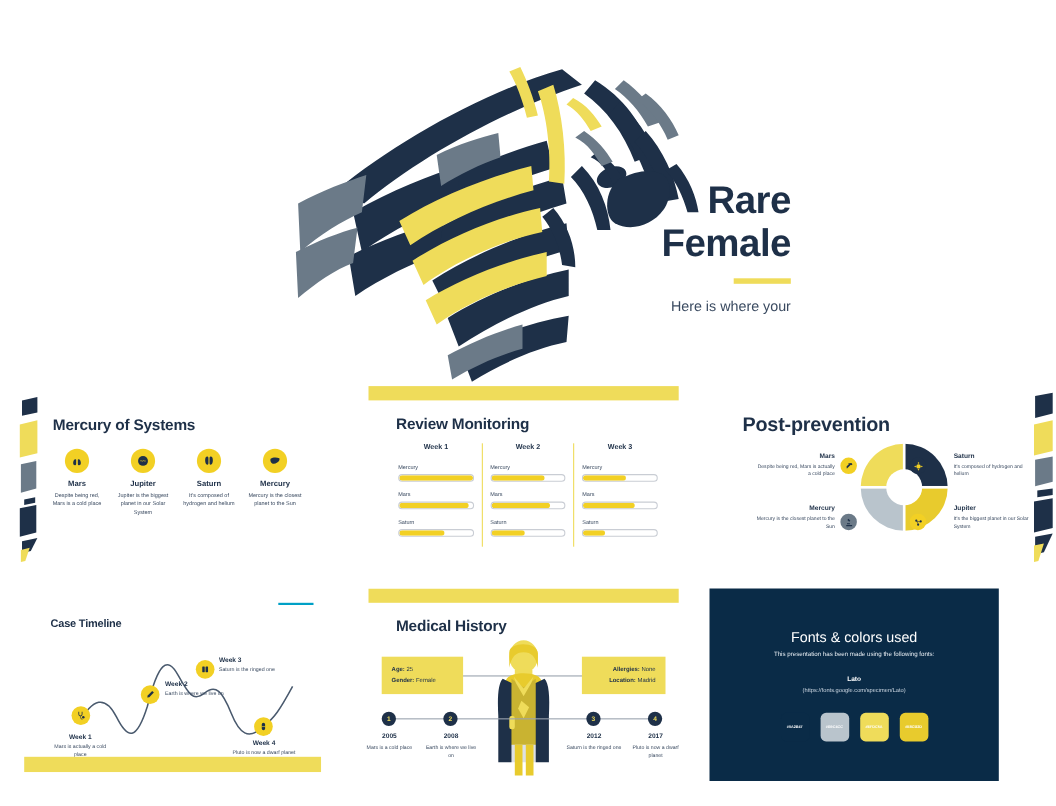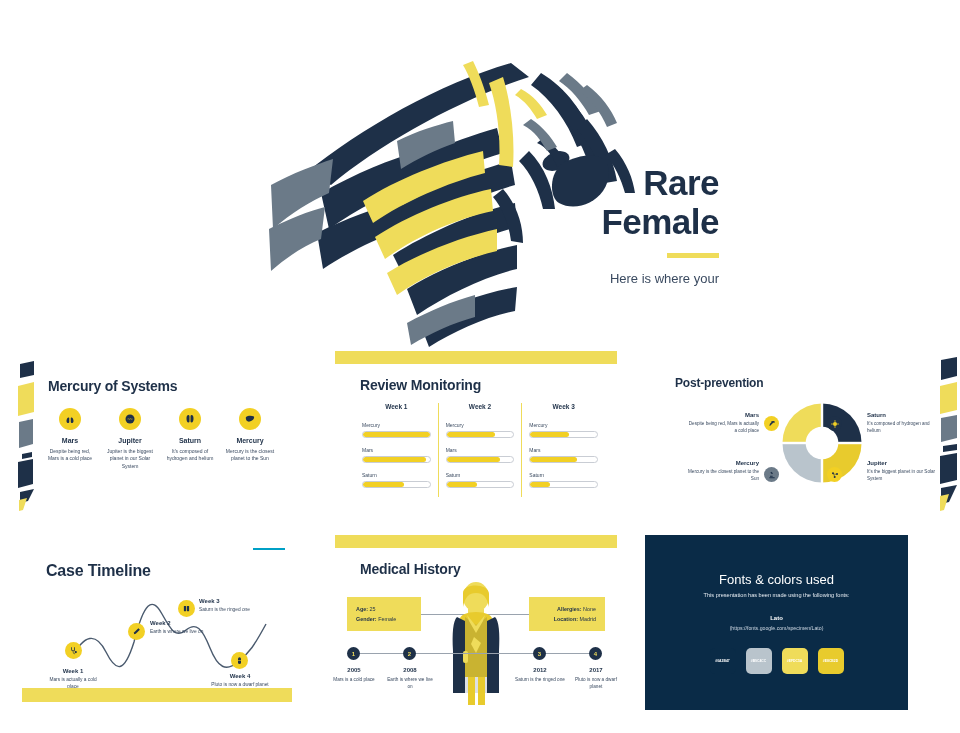--- a/index.html
+++ b/index.html
@@ -68,35 +68,35 @@
   .pm-week { font-size:6.5px; font-weight:700; color:#1e3048; text-align:center; margin-bottom:12px; }
   .pm-metric { margin-bottom:9px; }
   .pm-label { font-size:5px; color:#3a4a60; margin-bottom:3px; }
   .pm-track {
     height:7px; border-radius:4px; background:#fff;
     border:1px solid #c9cdd4; position:relative; overflow:hidden;
   }
   .pm-fill { position:absolute; left:0; top:0; bottom:0; background:#f2d024; border-radius:4px; }
 
   
-  #slide-postprev .slide-title { position:absolute; left:30px; top:20px; font-size:12px; }
+  #slide-postprev .slide-title { position:absolute; left:30px; top:20px; font-size:18px; }
   .pp-wrap { position:absolute; left:0; top:42px; width:315px; height:105px; }
   .pp-donut { position:absolute; left:134px; top:2px; width:86px; height:86px; }
   .pp-txt { position:absolute; width:74px; }
   .pp-txt.l { text-align:right; left:40px; }
   .pp-txt.r { text-align:left; left:222px; }
   .pp-name { font-size:6px; font-weight:700; color:#1e3048; margin-bottom:3px; }
   .pp-desc { font-size:4.6px; color:#3a4a60; line-height:1.5; }
   .pp-badge {
     position:absolute; width:15px; height:15px; border-radius:50%;
     display:flex; align-items:center; justify-content:center;
   }
 
   
-  #slide-timeline .slide-title { position:absolute; left:46px; top:22px; font-size:16px; }
+  #slide-timeline .slide-title { position:absolute; left:46px; top:22px; font-size:10px; }
   .ct-stage { position:absolute; left:0; top:40px; width:292px; height:110px; }
   .ct-node {
     position:absolute; width:17px; height:17px; border-radius:50%;
     background:#f2d024; display:flex; align-items:center; justify-content:center;
   }
   .ct-cap { position:absolute; width:58px; }
   .ct-wk { font-size:6px; font-weight:700; color:#1e3048; margin-bottom:3px; }
   .ct-desc { font-size:4.8px; color:#3a4a60; line-height:1.45; }
 
   

